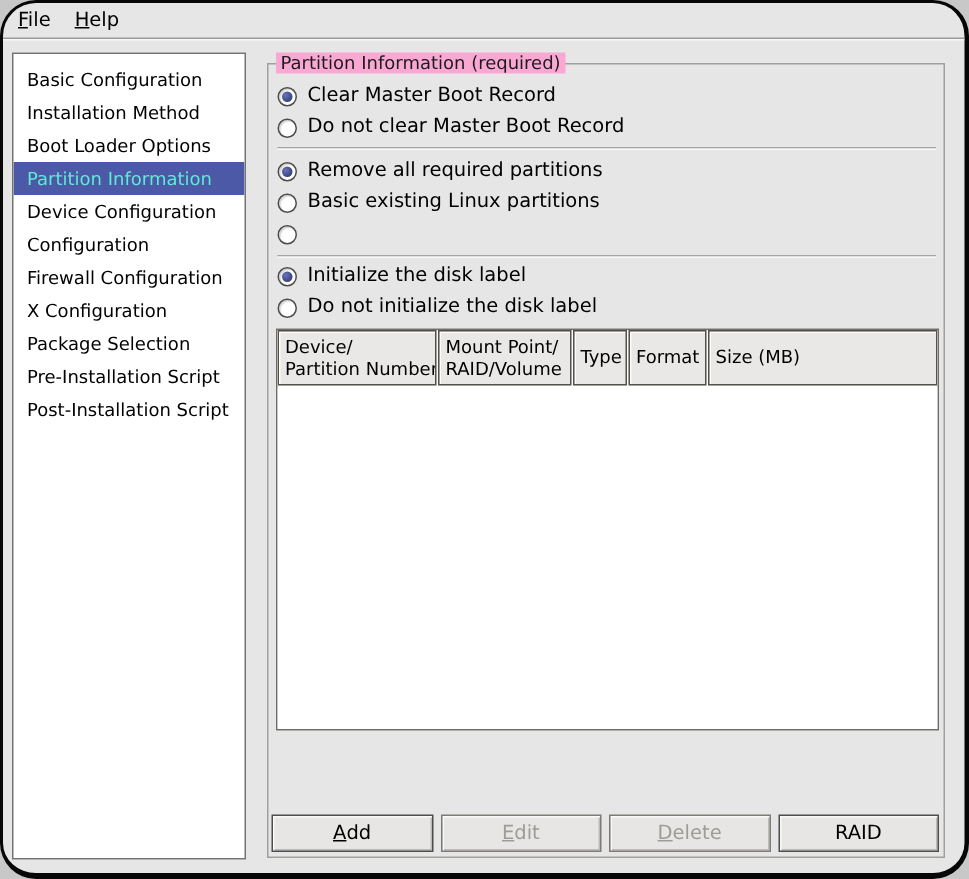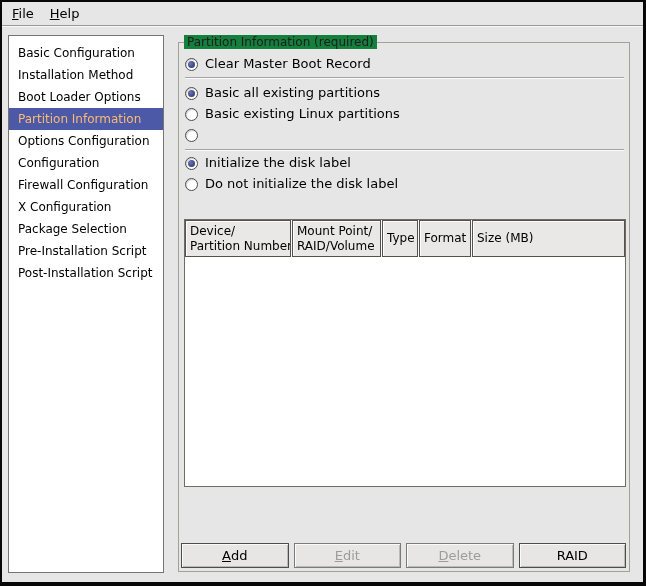--- a/index.html
+++ b/index.html
@@ -6,20 +6,21 @@
   * { box-sizing:border-box; }
   .window {
     position:relative;
     width:646px; height:586px;
     background:#e6e6e6;
     border-style:solid; border-color:#070707;
     border-width:2px 3px 4px 2px;
     font-family:"DejaVu Sans","Liberation Sans",sans-serif;
     color:#000;
     overflow:hidden;
+    border-radius:24px;
   }
   
   .menubar {
     height:24px; display:flex; align-items:center;
     padding-left:2px;
     border-bottom:1px solid #9a9a9a;
     box-shadow:0 1px 0 #f7f7f7;
     font-size:13px;
   }
   .menu-item { padding:2px 8px; cursor:default; }
@@ -31,30 +32,30 @@
     background:#ffffff;
     border:1px solid #767472;
     padding-top:6px;
     overflow:hidden;
   }
   .side-item {
     height:22px; line-height:22px;
     padding-left:9px; font-size:12px;
     white-space:nowrap; cursor:default;
   }
-  .side-item.selected { background:var(--sel-bg,#4b59a6); color:#fdba74; }
+  .side-item.selected { background:var(--sel-bg,#4b59a6); color:#5eead4; }
   
   .frame {
     position:absolute; left:176px; top:40px;
     width:452px; height:530px;
     border:1px solid #a2a09b;
   }
   .frame-label {
     position:absolute; left:5px; top:-8px;
-    background:#15803d; padding:0 3px;
+    background:#f9a8d4; padding:0 3px;
     font-size:12px; line-height:14px; color:#1c1c1c;
     white-space:nowrap;
   }
   .frame-content {
     position:absolute; left:0; top:0; right:0; bottom:0;
     padding:15px 4px 0 6px;
   }
   
   .radio-row {
     display:flex; align-items:flex-end; gap:7px;
@@ -126,46 +127,50 @@
   <div class="menubar">
       <div class="menu-item"><u>F</u>ile</div>
       <div class="menu-item"><u>H</u>elp</div>
     </div>
 
   <div class="sidebar">
       <div class="side-item">Basic Configuration</div>
       <div class="side-item">Installation Method</div>
       <div class="side-item">Boot Loader Options</div>
       <div class="side-item selected">Partition Information</div>
-      <div class="side-item">Options Configuration</div>
+      <div class="side-item">Device Configuration</div>
       <div class="side-item">Configuration</div>
       <div class="side-item">Firewall Configuration</div>
       <div class="side-item">X Configuration</div>
       <div class="side-item">Package Selection</div>
       <div class="side-item">Pre-Installation Script</div>
       <div class="side-item">Post-Installation Script</div>
     </div>
 
   <div class="frame">
     <span class="frame-label">Partition Information (required)</span>
 
     <div class="frame-content">
       <div id="radio-area">
           <div class="radio-row" style="margin-top: 0px;">
             <span class="radio-circle">
               <span class="dot"></span>
             </span>
             <span>Clear Master Boot Record</span>
           </div>
+          <div class="radio-row" style="margin-top: 8px;">
+            <span class="radio-circle"></span>
+            <span>Do not clear Master Boot Record</span>
+          </div>
           <div class="sep" style="margin-top: 6px;"></div>
           <div class="radio-row" style="margin-top: 8px;">
             <span class="radio-circle">
               <span class="dot"></span>
             </span>
-            <span>Basic all existing partitions</span>
+            <span>Remove all required partitions</span>
           </div>
           <div class="radio-row" style="margin-top: 8px;">
             <span class="radio-circle"></span>
             <span>Basic existing Linux partitions</span>
           </div>
           <div class="radio-row" style="margin-top: 8px;">
             <span class="radio-circle"></span>
           </div>
           <div class="sep" style="margin-top: 7px;"></div>
           <div class="radio-row" style="margin-top: 6px;">

